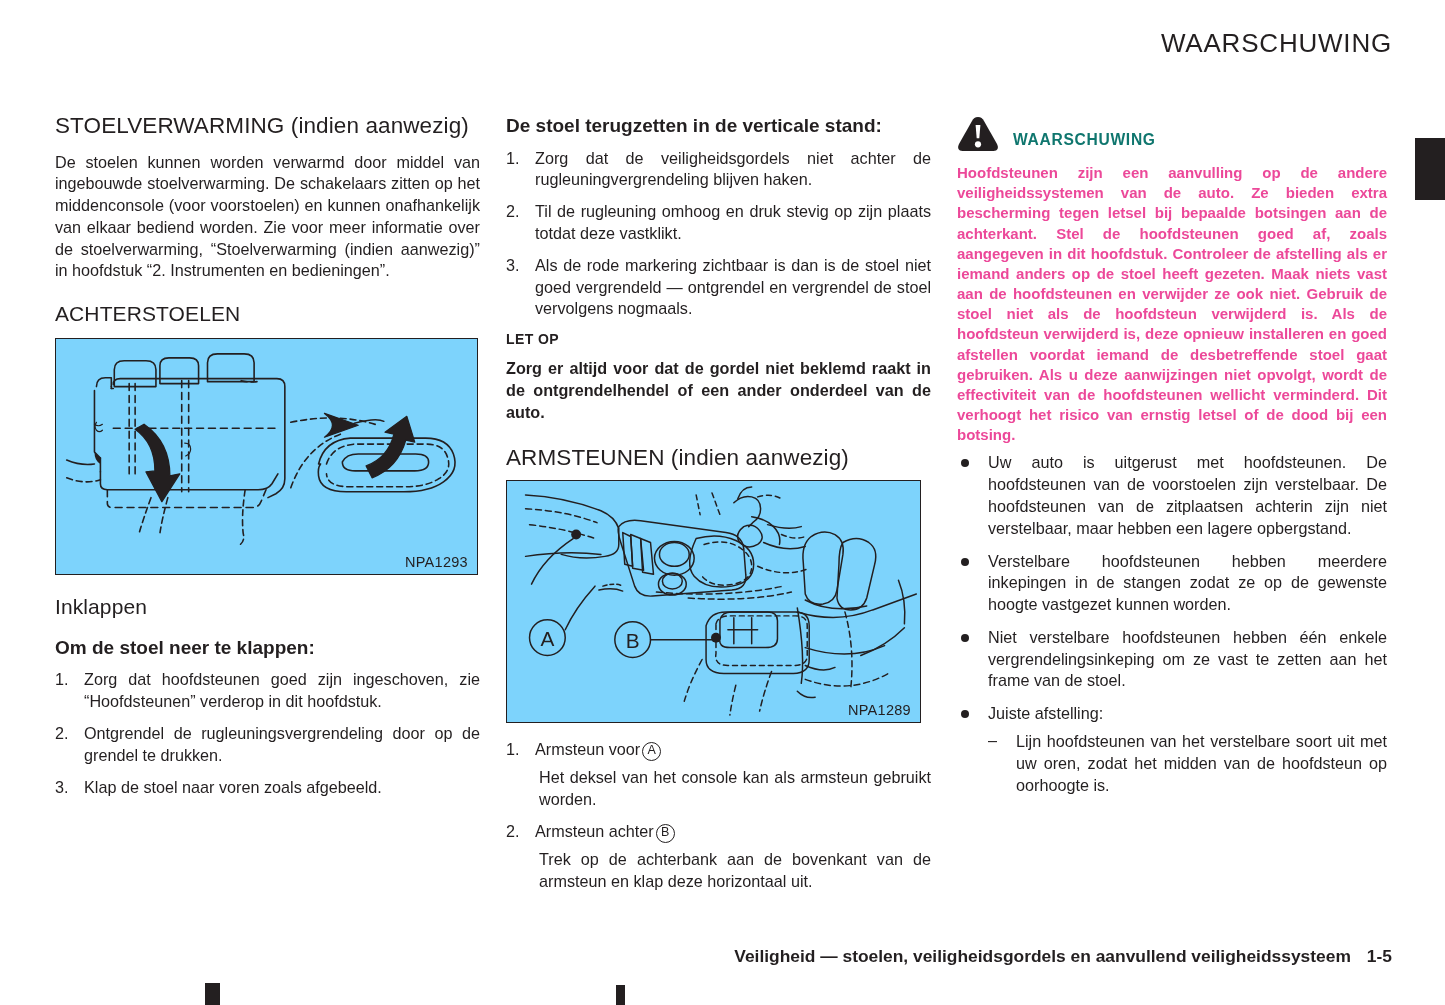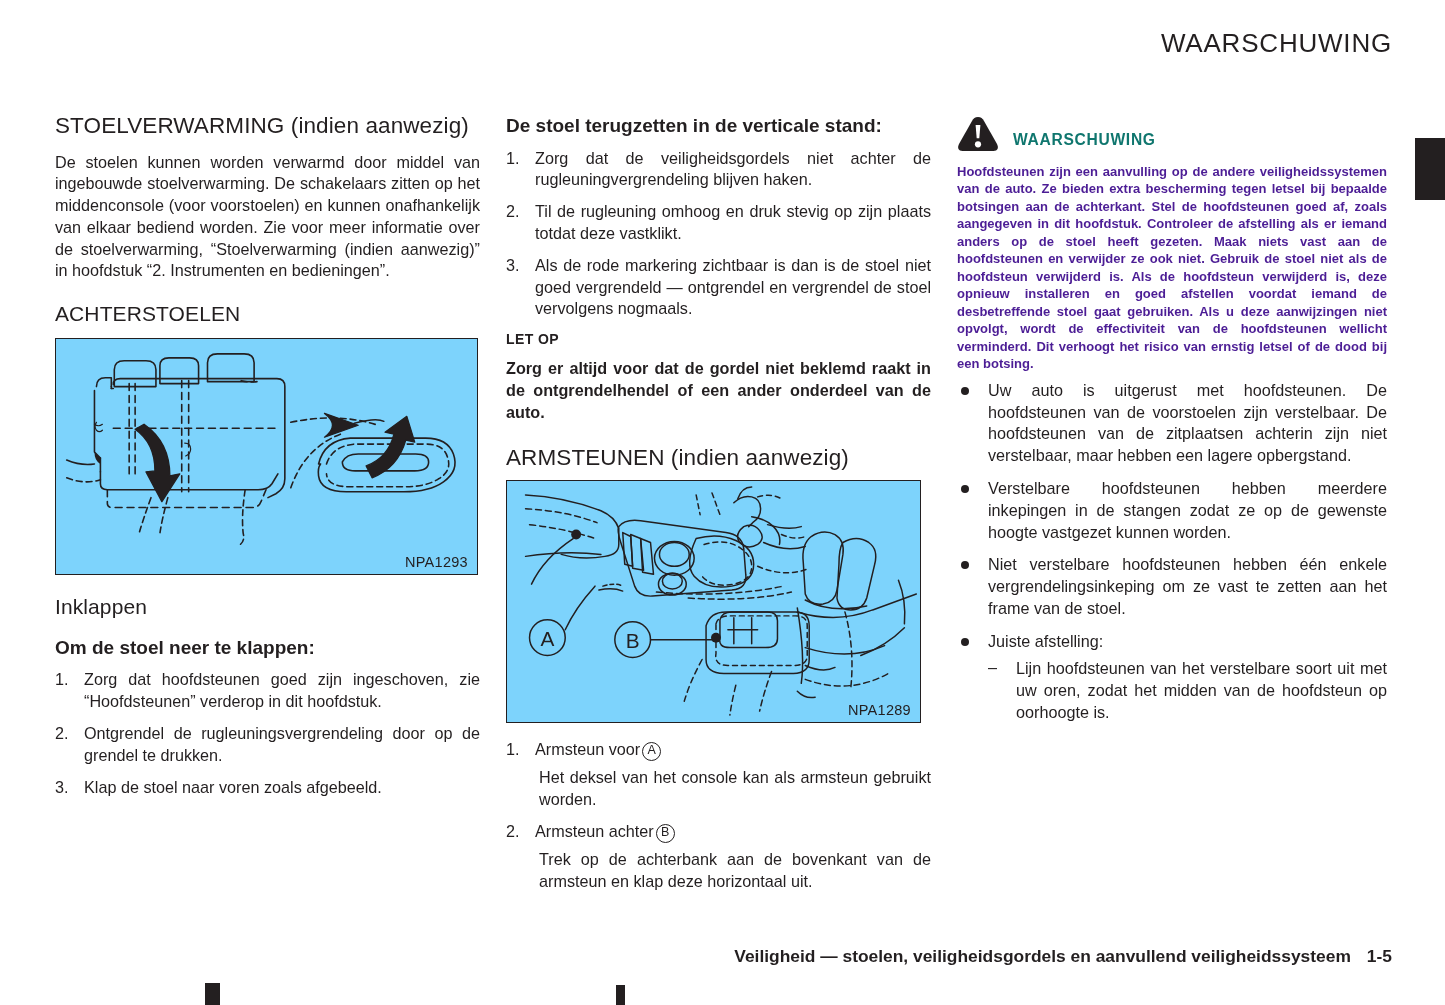--- a/index.html
+++ b/index.html
@@ -166,26 +166,26 @@
   }
   .warn-icon { width: 42px; height: 36px; display:block; }
   .warn-title {
     font-size: 15.6px;
     font-weight: bold;
     letter-spacing: 0.7px;
     padding-bottom: 3px;
     color: #0f766e;
   }
   p.warn-body {
-    font-size: 13px;
+    font-size: 15px;
     font-weight: bold;
     line-height: 1.345;
     text-align: justify;
     margin: 0;
-    color: #4c1d95;
+    color: #ec4899;
   }
 
   
   .figure {
     position: relative;
     border: 1.5px solid #231f20;
     background: #7dd3fc;
     margin: 4px 0 0 0;
     box-sizing: border-box;
   }

